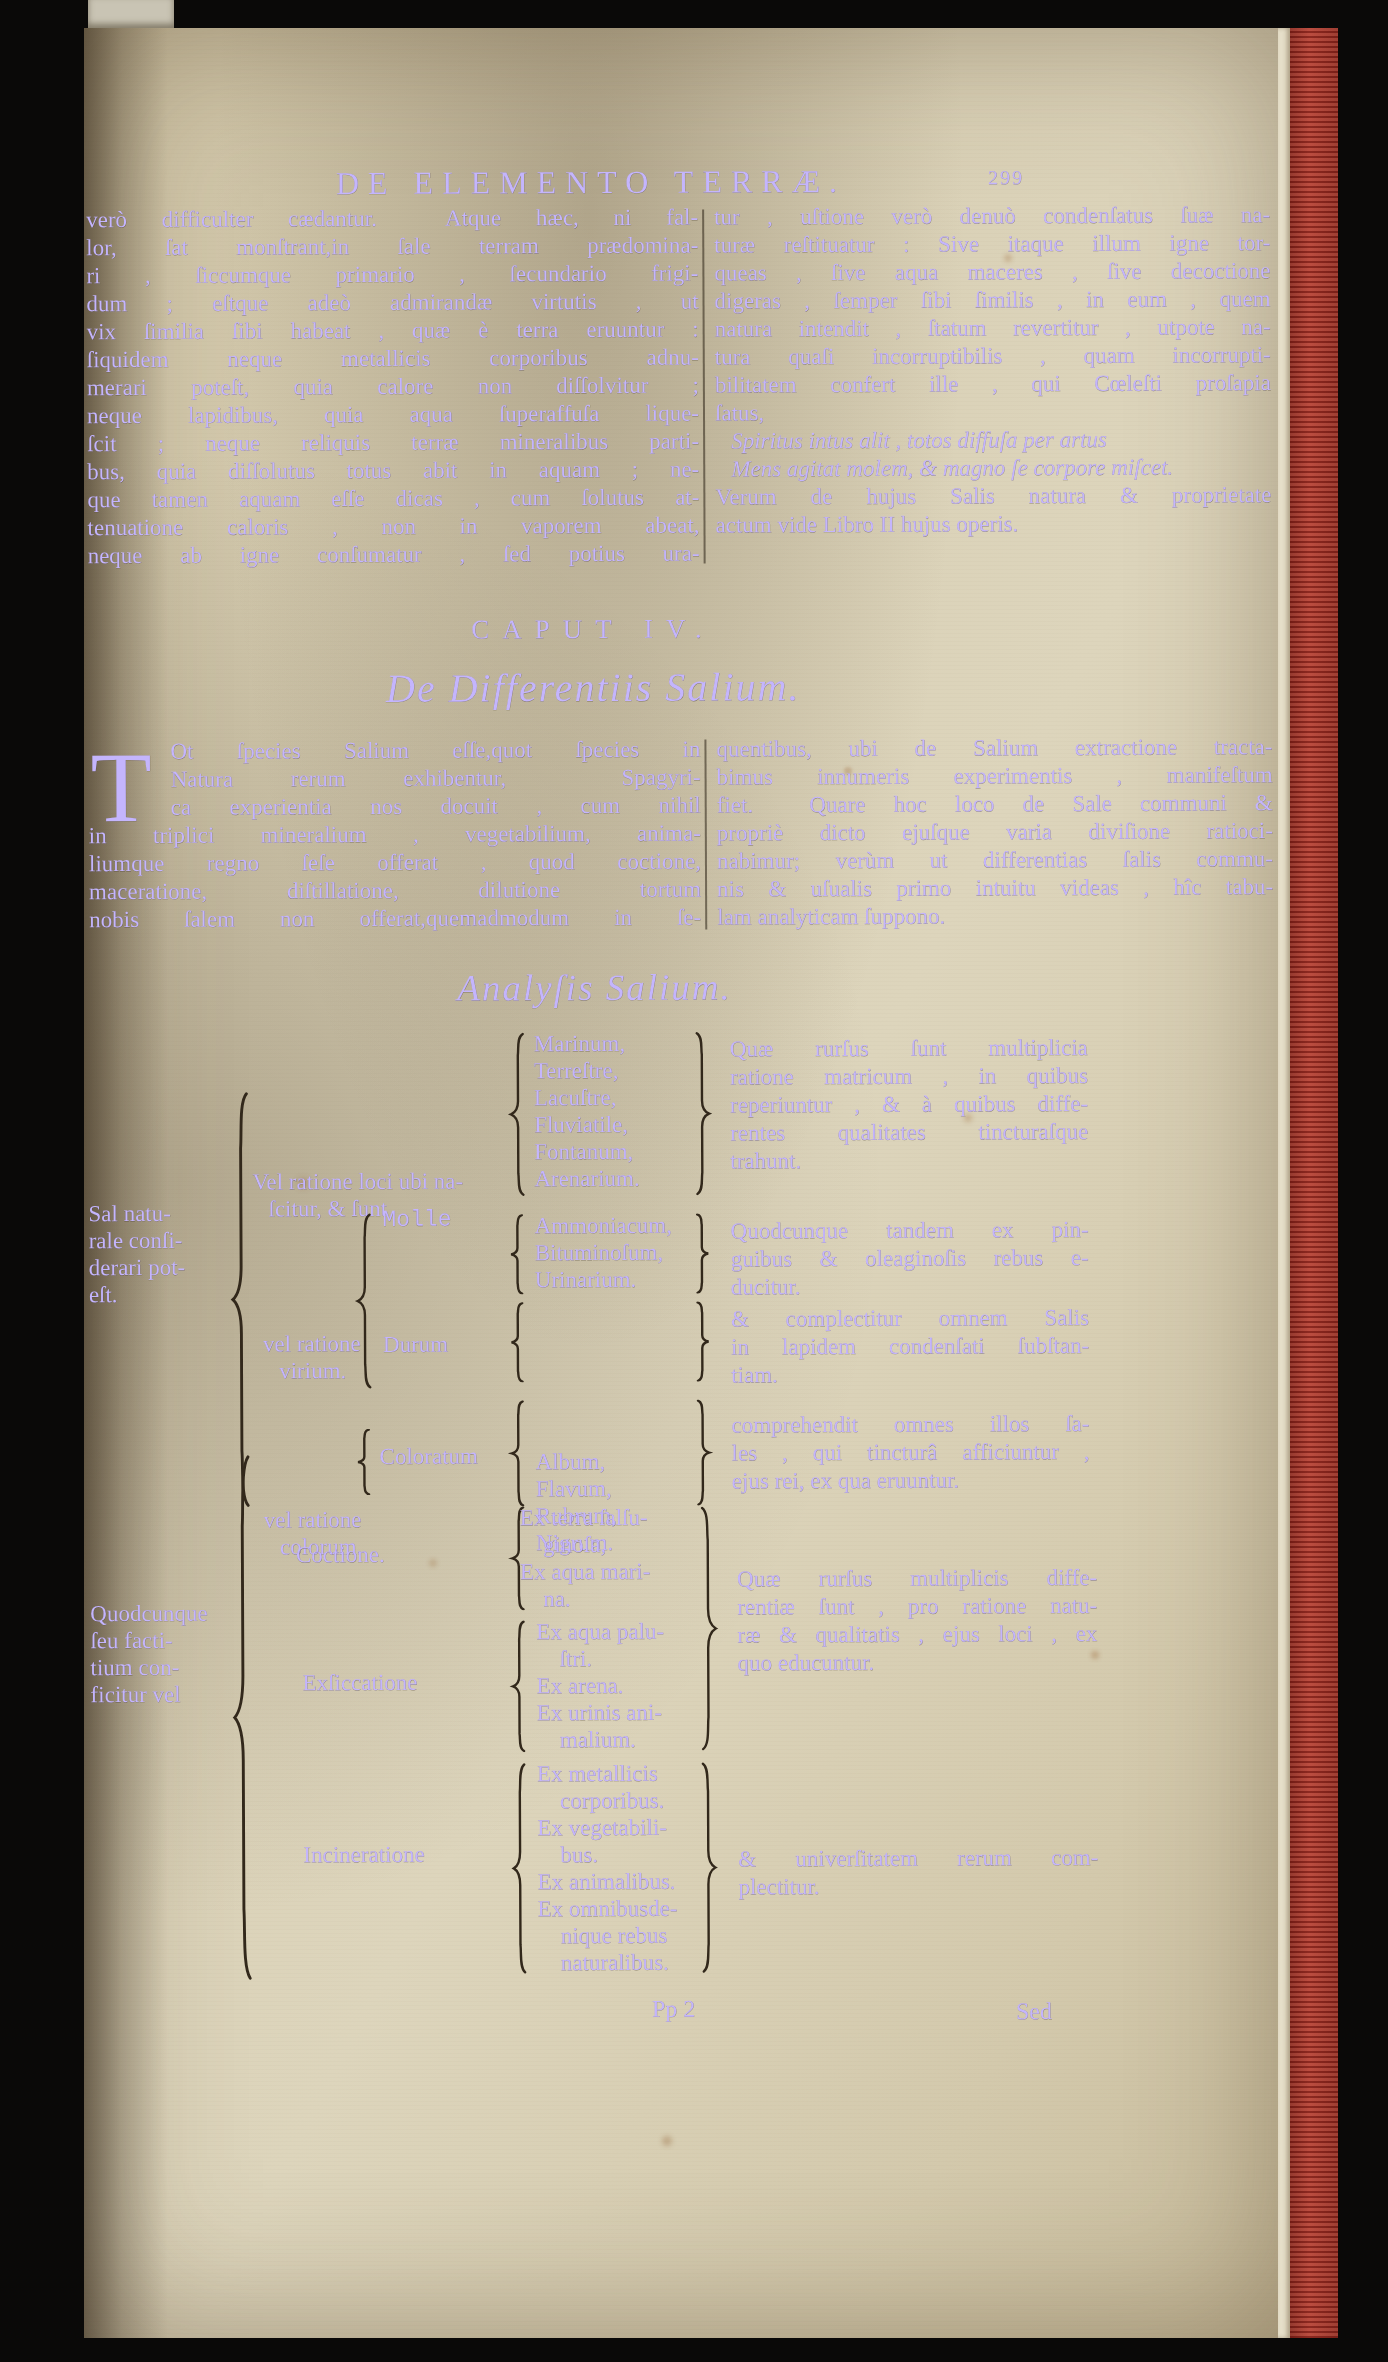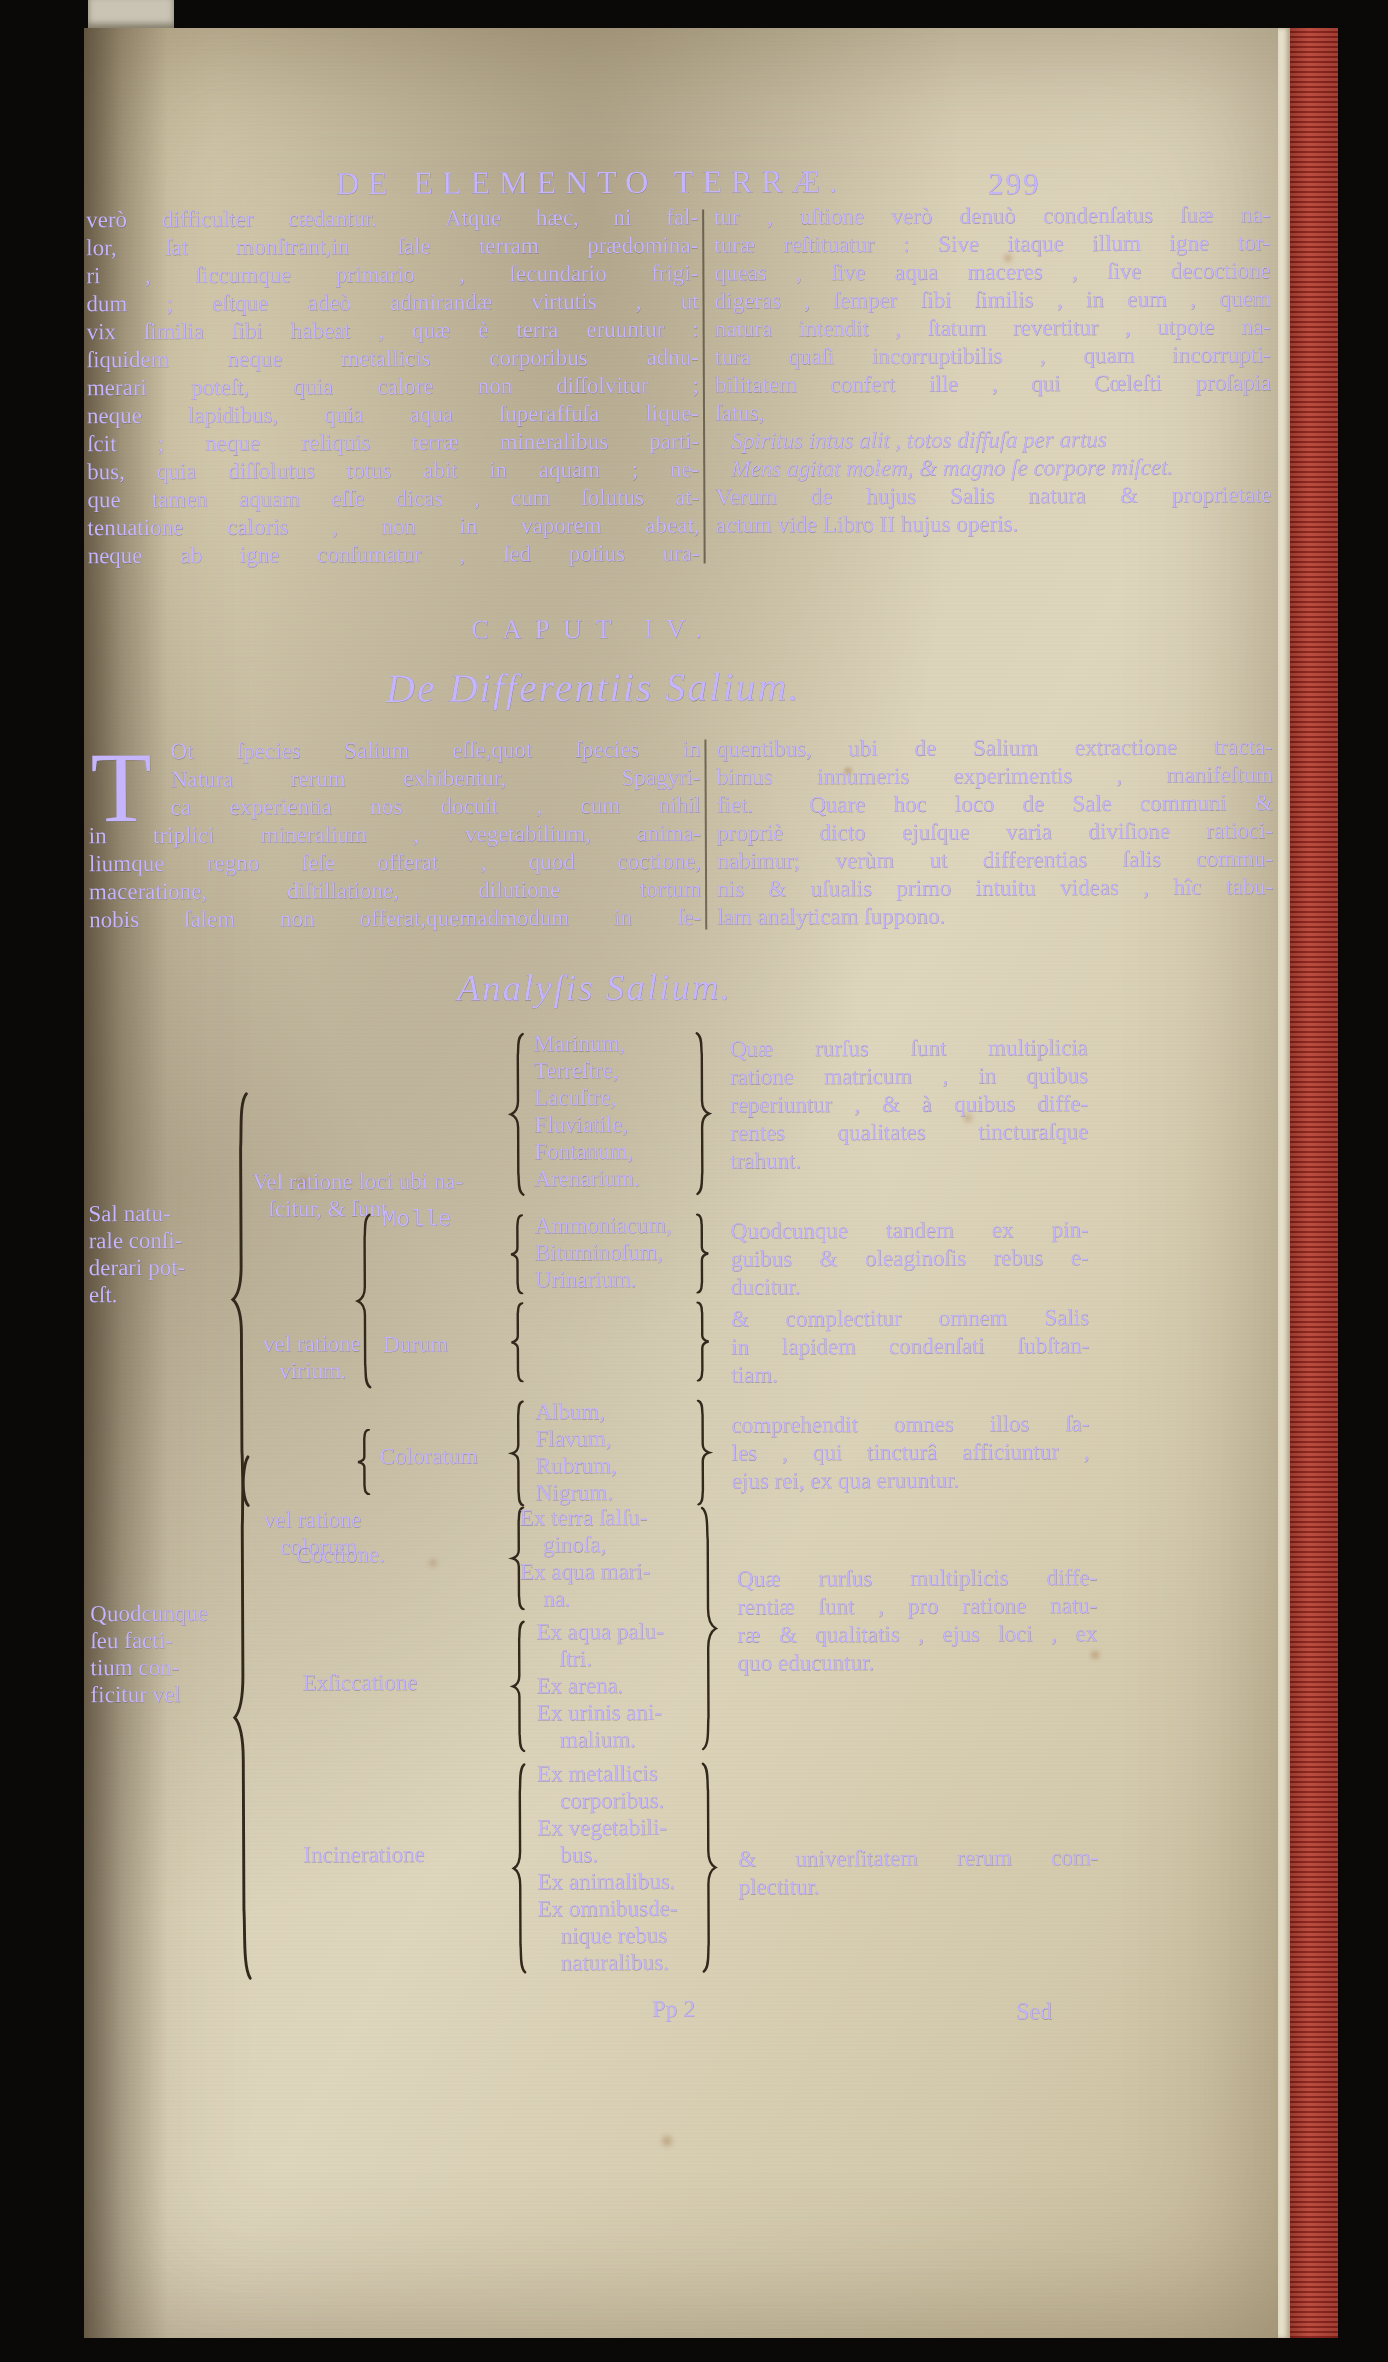--- a/index.html
+++ b/index.html
@@ -31,21 +31,21 @@
   
   #type{position:absolute;inset:0;transform:rotate(-0.25deg);transform-origin:600px 1100px;
         text-shadow:0.2px 0.3px 0.6px rgba(44,35,23,.45);}
   .abs{position:absolute;}
   .just div{text-align:justify;text-align-last:justify;white-space:normal;}
   .stack div{line-height:28px;font-size:23px;white-space:pre;}
   .tstack div{line-height:27px;font-size:23px;white-space:pre;}
   .note div{line-height:28px;font-size:23px;white-space:pre;}
   .note div:not(:last-of-type){text-align:justify;text-align-last:justify;white-space:normal;}
   #hdr{font-size:32px;letter-spacing:9px;text-align:center;white-space:nowrap;}
-  #pgnum{font-size:31px;letter-spacing:2px;}
+  #pgnum{font-size:20px;letter-spacing:2px;}
   #caput{font-size:27px;letter-spacing:13px;text-align:center;white-space:nowrap;}
   #chap-title{font-style:italic;font-size:40px;text-align:center;white-space:nowrap;letter-spacing:2px;}
   #tbl-title{font-style:italic;font-size:37px;text-align:center;white-space:nowrap;letter-spacing:2px;}
   .vrule{position:absolute;width:2px;background:rgba(42,32,20,.55);}
   #s1r div:nth-of-type(8),#s1r div:nth-of-type(12){text-align:left;text-align-last:auto;}
   #s1r div:nth-of-type(9),#s1r div:nth-of-type(10){font-style:italic;padding-left:16px;text-align:left;text-align-last:auto;}
   #s2l div:nth-of-type(-n+3){padding-left:82px;}
   #s2r div:nth-of-type(7){text-align:left;text-align-last:auto;}
   #dropcap{font-size:100px;line-height:88px;}
   .treelabel{font-size:23px;line-height:27px;white-space:pre;}
@@ -214,21 +214,21 @@
     <div class="abs treelabel" style="left:262px;top:1424px;">
       
     <div>vel ratione</div><div>colorum.</div></div>
     <svg class="brz" style="left:352px;top:1428px;" width="18" height="66" viewBox="0 0 20 100" preserveAspectRatio="none">
         <path d="M17 1 C11 3 13 10 12 14 L12 42 C12 47 9 49 5 50 C9 51 12 53 12 58 L12 86 C13 90 11 97 17 99"></path>
       </svg>
     <div class="abs treelabel" style="left:378px;top:1442px;">Coloratum</div>
     <svg class="brz" style="left:506px;top:1400px;" width="18" height="106" viewBox="0 0 20 100" preserveAspectRatio="none">
         <path d="M17 1 C11 3 13 10 12 14 L12 42 C12 47 9 49 5 50 C9 51 12 53 12 58 L12 86 C13 90 11 97 17 99"></path>
       </svg>
-    <div class="abs tstack" style="left:534px;top:1398px;width:170px;">
+    <div class="abs tstack" style="left:534px;top:1448px;width:170px;">
 
     <div>Album,</div>
         <div>Flavum,</div>
         <div>Rubrum,</div>
         <div>Nigrum.</div>
       </div>
     <svg class="brz" style="left:694px;top:1400px;" width="18" height="106" viewBox="0 0 20 100" preserveAspectRatio="none">
         <path d="M3 1 C9 3 7 10 8 14 L8 42 C8 47 11 49 15 50 C11 51 8 53 8 58 L8 86 C7 90 9 97 3 99"></path>
       </svg>
     <div class="abs note" style="left:730px;top:1412px;width:358px;">

